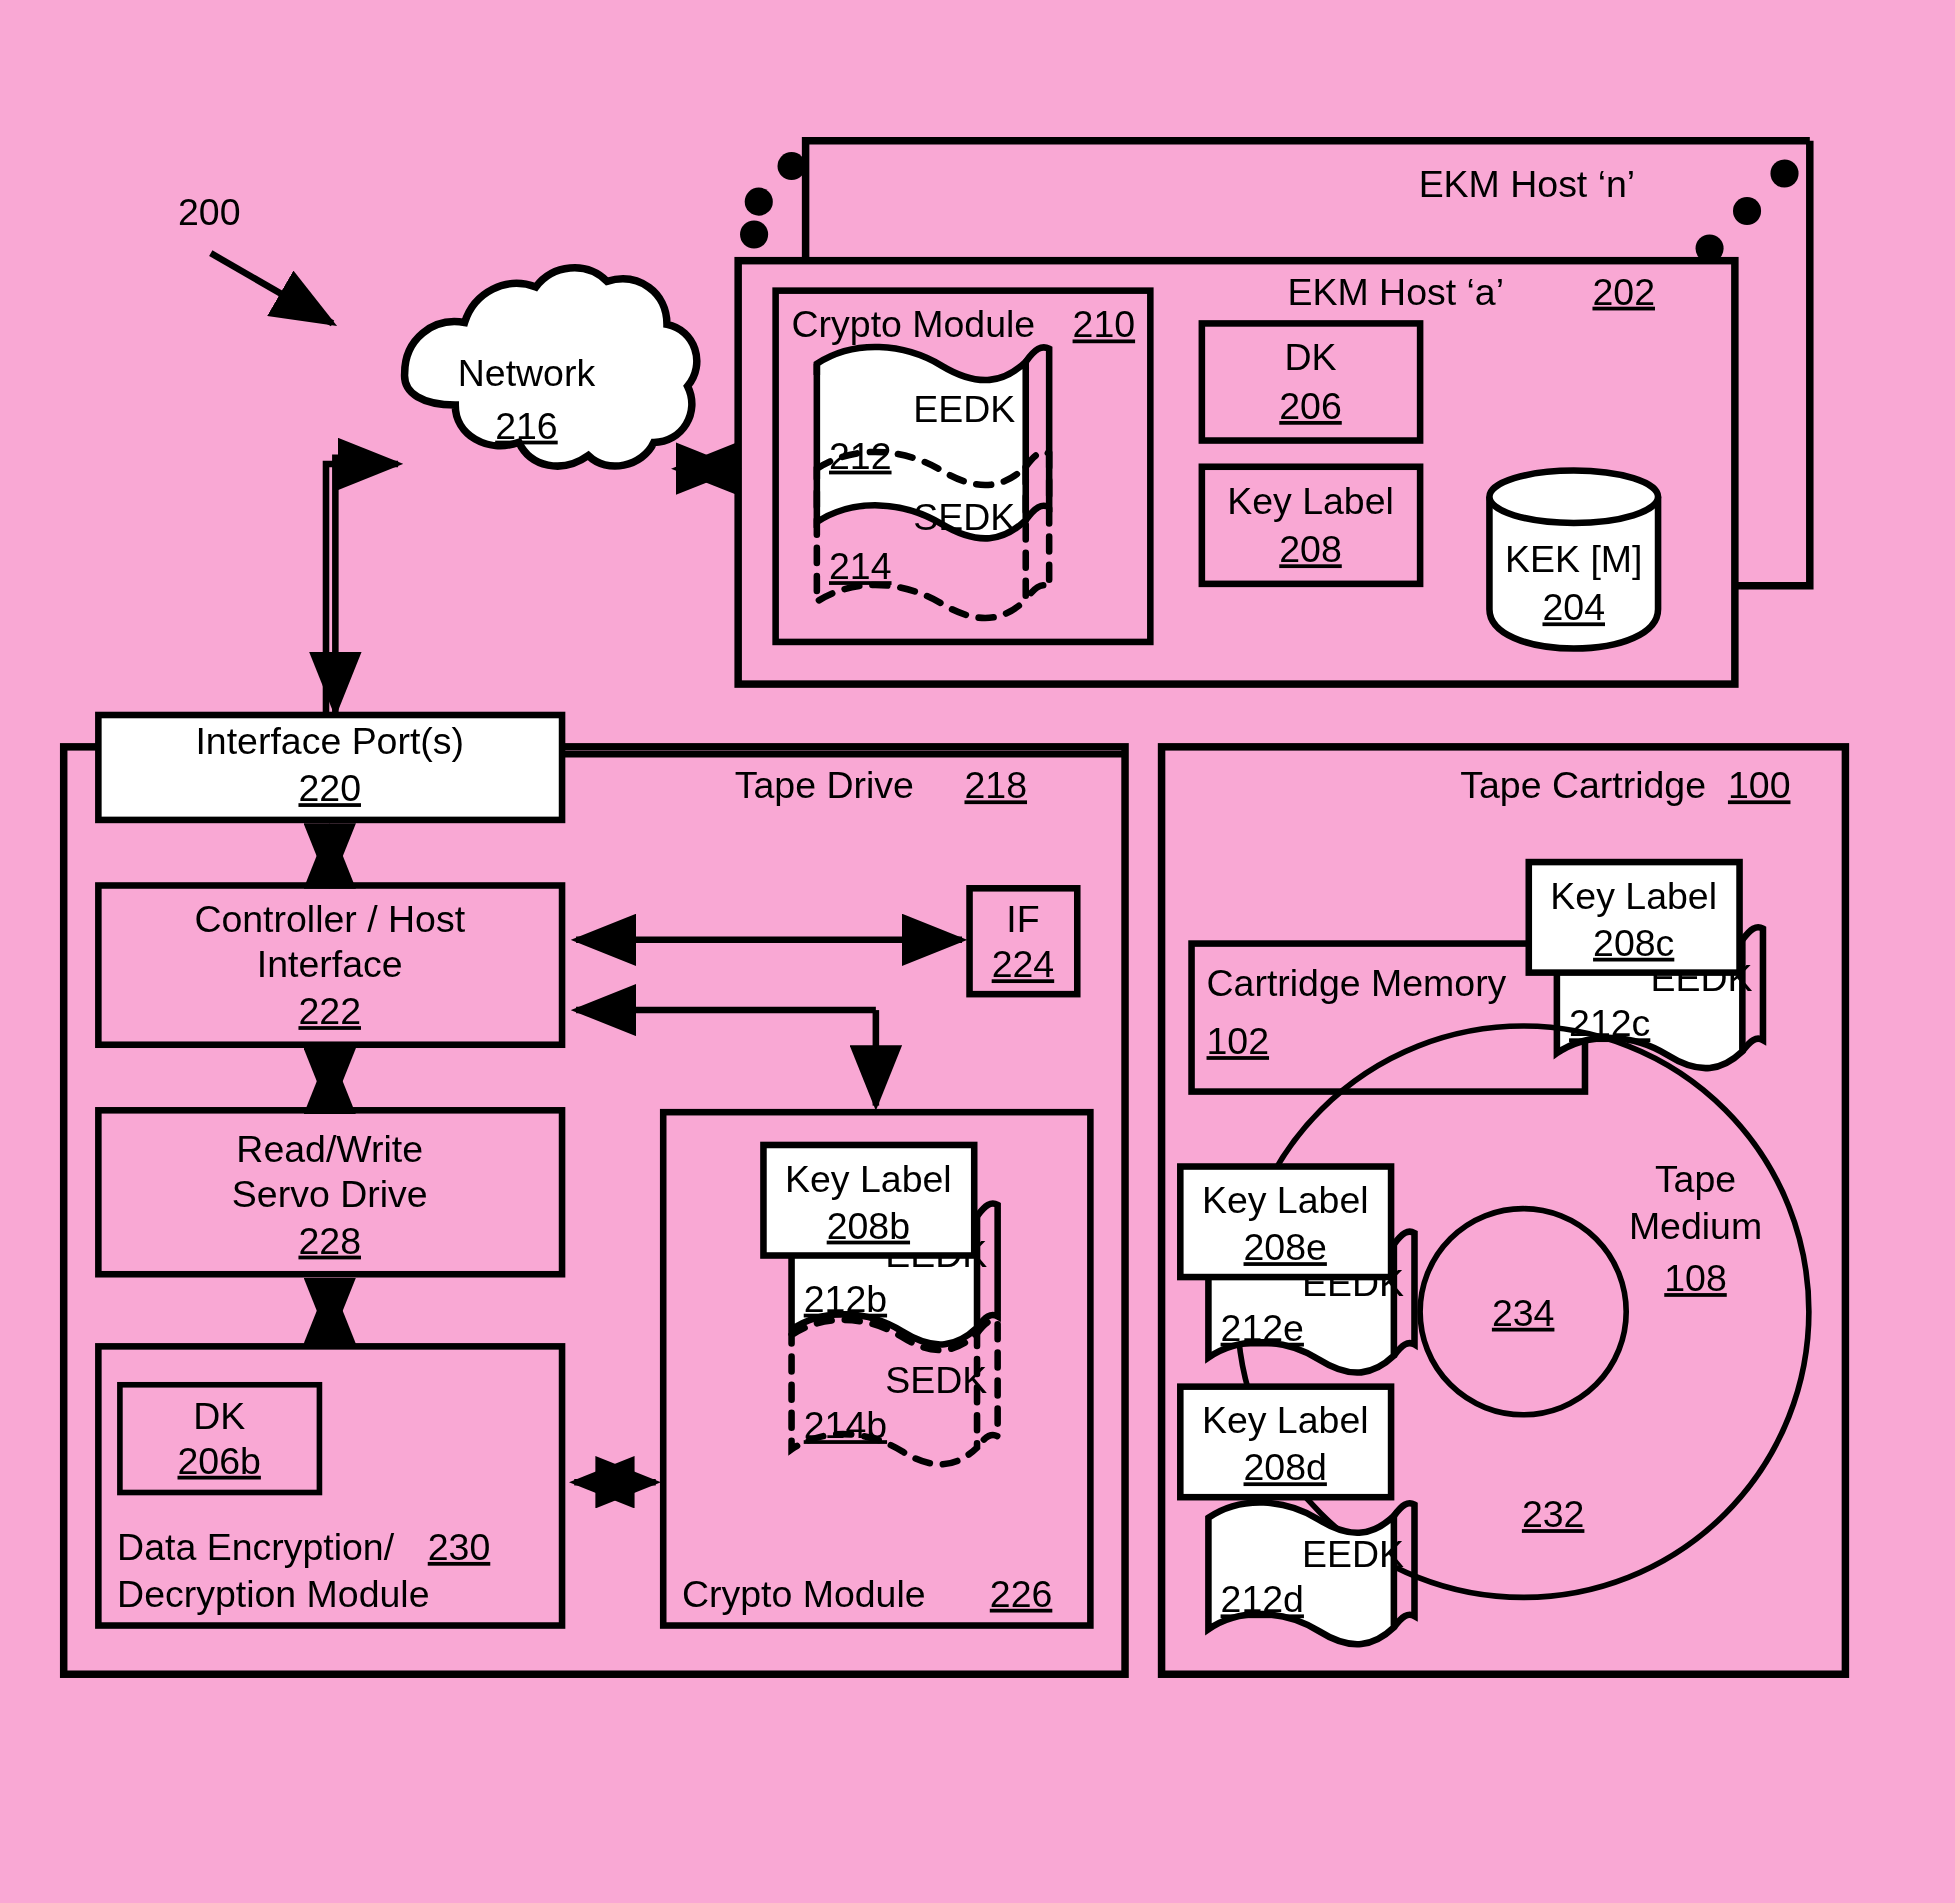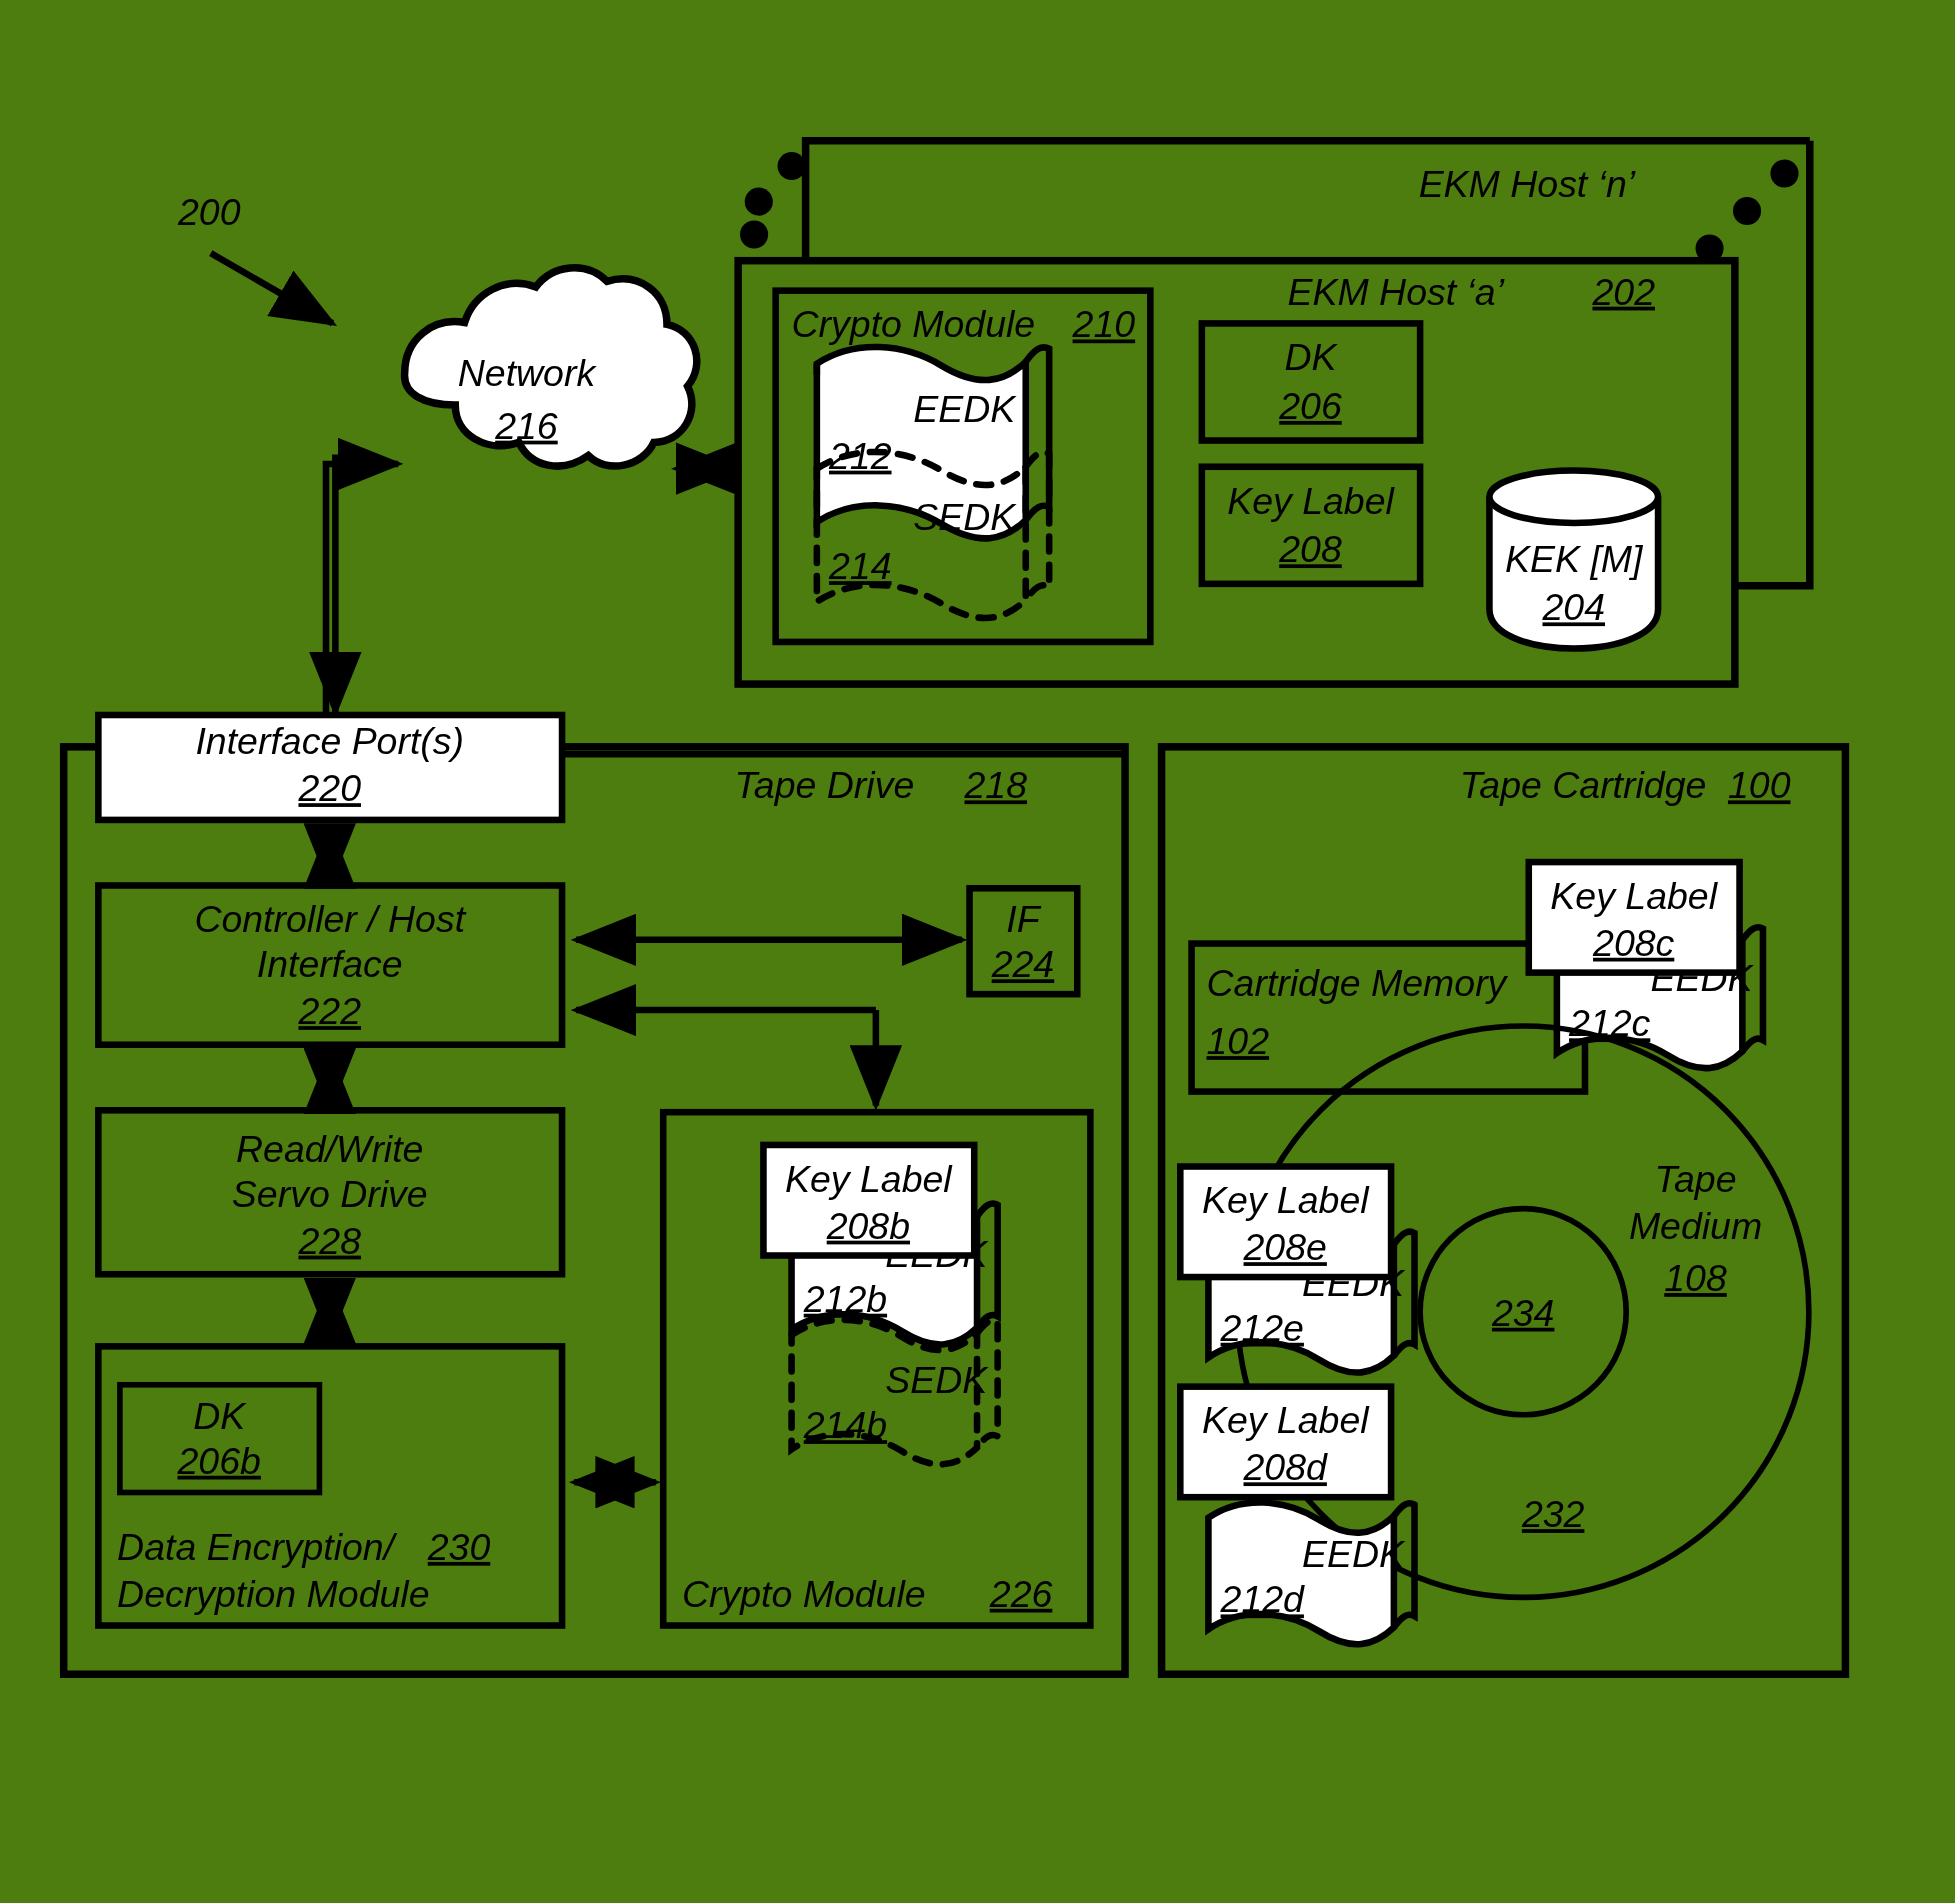--- a/index.html
+++ b/index.html
@@ -1,17 +1,17 @@
 <!DOCTYPE html>
 <html style="font-size:15px"><head>
 <meta charset="utf-8">
 <style>
   html,body{margin:0;padding:0;background:#fff;}
   body{font-family:"Liberation Sans", sans-serif;}
-  #stage{position:relative;width:1955px;height:1904px;background:#4d7c0f;overflow:hidden;font-style:italic;}
+  #stage{position:relative;width:1955px;height:1904px;background:#f9a8d4;overflow:hidden;}
   svg{display:block;}
   .svgroot{position:absolute;left:0;top:0;width:1955px;height:1904px;}
   text{font-family:"Liberation Sans", sans-serif;fill:#000;}
   .t{font-size:40px;}
   .tnum{font-size:40px;text-decoration:underline;}
   .box{fill:none;stroke:#000;stroke-width:7;}
   .boxthin{fill:none;stroke:#000;stroke-width:6;}
   .outer{fill:none;stroke:#000;stroke-width:8;}
   .line{stroke:#000;stroke-width:7;fill:none;}
   .dash{fill:none;stroke:#000;stroke-width:7;stroke-dasharray:16 14;stroke-linecap:round;}

